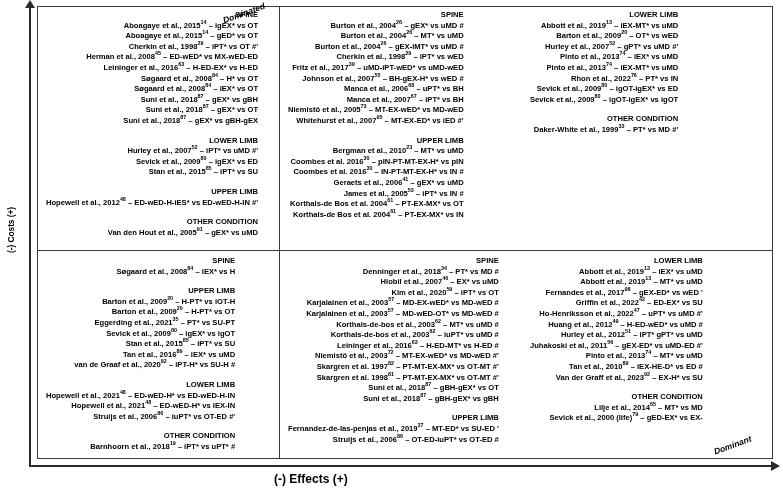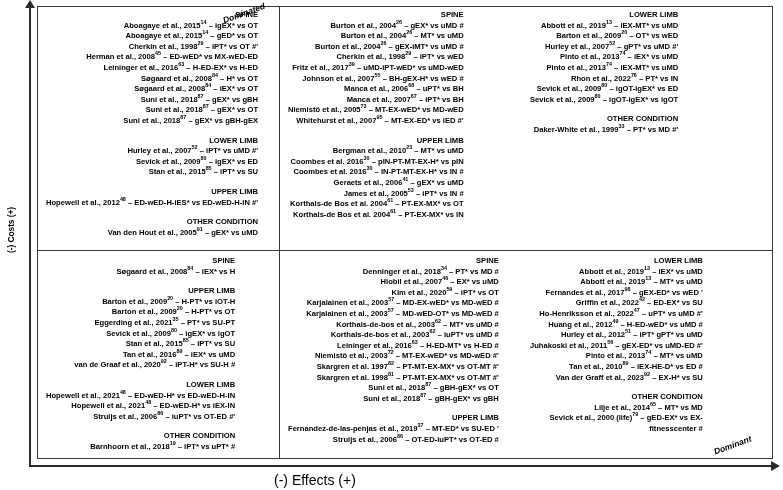--- a/index.html
+++ b/index.html
@@ -63,22 +63,22 @@
     font-size: 8.5px;
     font-weight: bold;
     transform: rotate(-90deg);
     letter-spacing: -0.1px;
     white-space: nowrap;
   }
   .axis-x-label {
     position: absolute;
     left: 274px;
     top: 472px;
-    font-size: 14px;
-    font-weight: normal;
+    font-size: 12px;
+    font-weight: bold;
     white-space: nowrap;
   }
 
   
   .plot-frame {
     position: absolute;
     left: 37px;
     top: 6px;
     width: 736px;
     height: 453px;
@@ -284,17 +284,16 @@
         <div class="entry">Huang et al., 2012<sup>49</sup> – H-ED-wED* vs uMD #</div>
         <div class="entry">Hurley et al., 2012<sup>51</sup> – iPT* gPT* vs uMD</div>
         <div class="entry">Juhakoski et al., 2011<sup>56</sup> – gEX-ED* vs uMD-ED #'</div>
         <div class="entry">Pinto et al., 2013<sup>74</sup>  – MT* vs uMD</div>
         <div class="entry">Tan et al., 2010<sup>89</sup> – iEX-HE-D* vs ED #</div>
         <div class="entry">Van der Graff et al., 2023<sup>92</sup> – EX-H* vs SU</div>
         <div class="sec-gap"></div>
         <div class="sec-head">OTHER CONDITION</div>
         <div class="entry">Lilje et al., 2014<sup>65</sup> – MT* vs MD</div>
         <div class="entry">Sevick et al., 2000 (life)<sup>79</sup> – gED-EX* vs EX-</div>
-        <div class="entry">fitnesscenter #</div>
       </div>
     </div>
 
 </div>
 
 </body></html>

